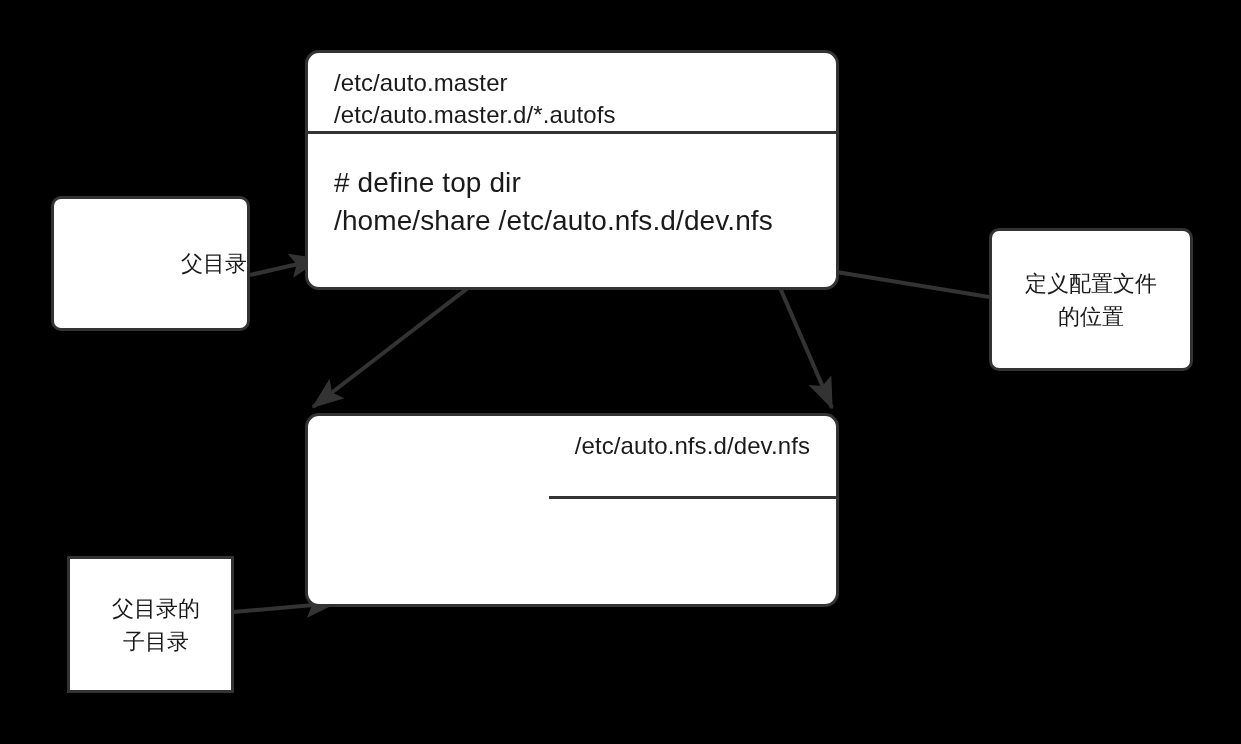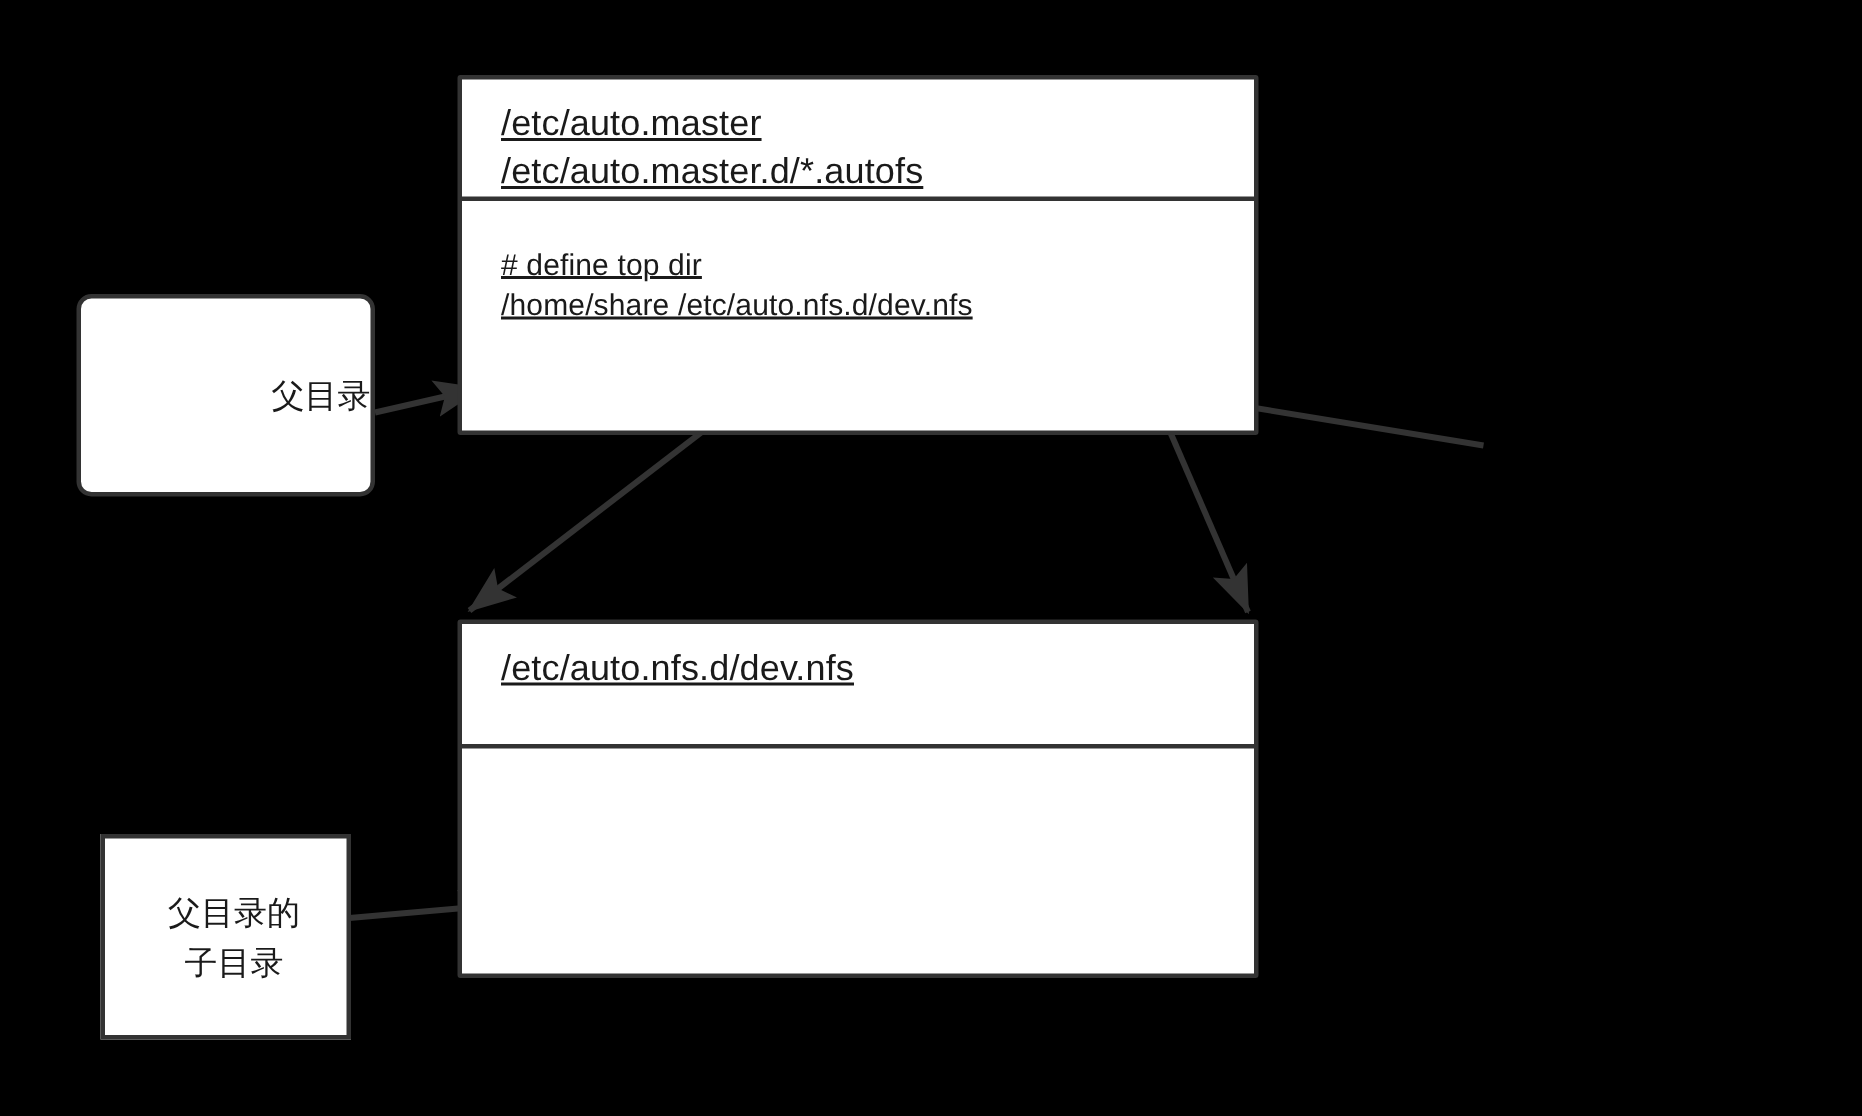--- a/index.html
+++ b/index.html
@@ -26,40 +26,39 @@
   .node {
     position: absolute;
     box-sizing: border-box;
     background: #ffffff;
     border: 3px solid #333333;
     color: #1a1a1a;
   }
 
   
   .file-card {
-    border-radius: 2px;
+    border-radius: 14px;
     display: flex;
     flex-direction: column;
     padding: 0;
-    text-decoration: underline;
   }
   .file-card .card-title {
     box-sizing: border-box;
     border-bottom: 3px solid #333333;
     padding: 14px 26px 12px 26px;
     font-size: 24px;
     line-height: 1.32;
     white-space: pre-line;
     letter-spacing: .1px;
   }
   .file-card .card-body {
     box-sizing: border-box;
     flex: 1;
     padding: 30px 40px 10px 26px;
-    font-size: 20px;
+    font-size: 28px;
     line-height: 1.34;
     white-space: pre-line;
     letter-spacing: .1px;
   }
 
   
   .callout {
     display: flex;
     align-items: center;
     justify-content: center;
@@ -68,21 +67,21 @@
     line-height: 1.5;
     white-space: pre-line;
   }
   .callout.rounded { border-radius: 10px; }
   .callout.square  { border-radius: 0; padding-left: 11px; }
 
   
   #node-master-file { left: 305px; top: 50px;  width: 534px; height: 240px; }
   #node-master-file .card-title { height: 81px; }
 
-  #node-nfs-file    { left: 305px; top: 413px; width: 534px; height: 239px; }
+  #node-nfs-file    { left: 305px; top: 413px; width: 534px; height: 194px; align-items: flex-end; }
   #node-nfs-file .card-title { height: 83px; }
 
   #note-parent-dir      { left: 51px;  top: 196px; width: 199px; height: 135px; justify-content: flex-end; }
   #note-child-dir       { left: 67px;  top: 556px; width: 167px; height: 137px; }
   #note-config-location { left: 989px; top: 228px; width: 204px; height: 143px; }
 </style>
 </head>
 <body>
 
 <div id="canvas">
@@ -118,14 +117,18 @@
 
   <div class="node callout rounded" id="note-parent-dir">
     <span>父目录</span>
   </div>
 
   <div class="node callout square" id="note-child-dir">
     <span>父目录的
 子目录</span>
   </div>
 
+  <div class="node callout rounded" id="note-config-location">
+    <span>定义配置文件
+的位置</span>
+  </div>
 
 </div>
 
 </body></html>

